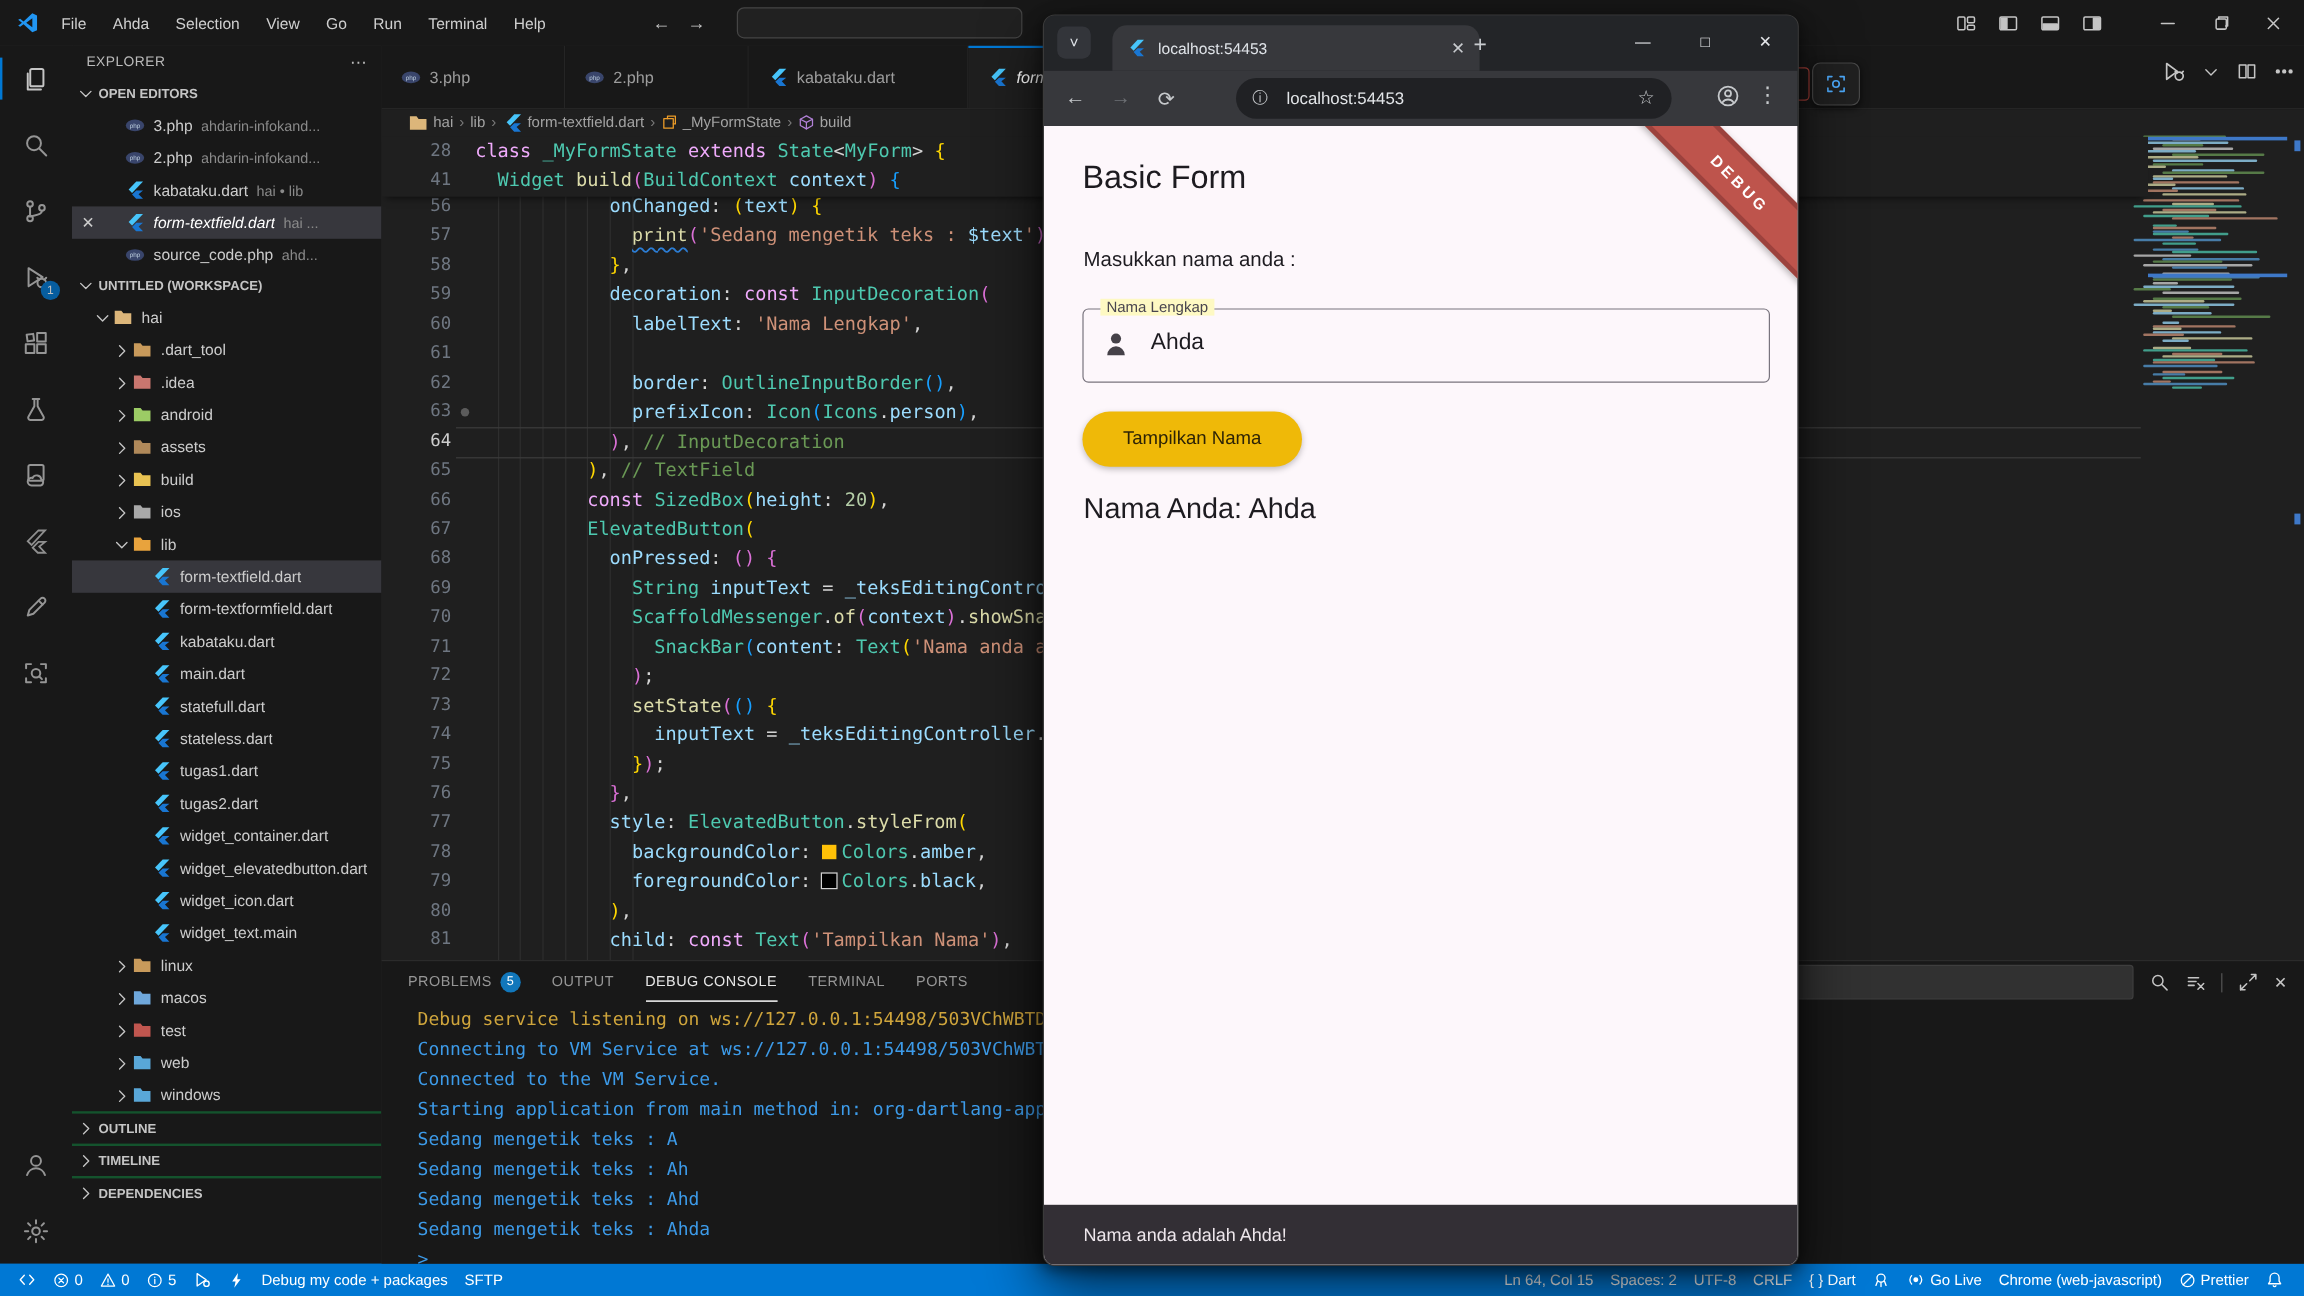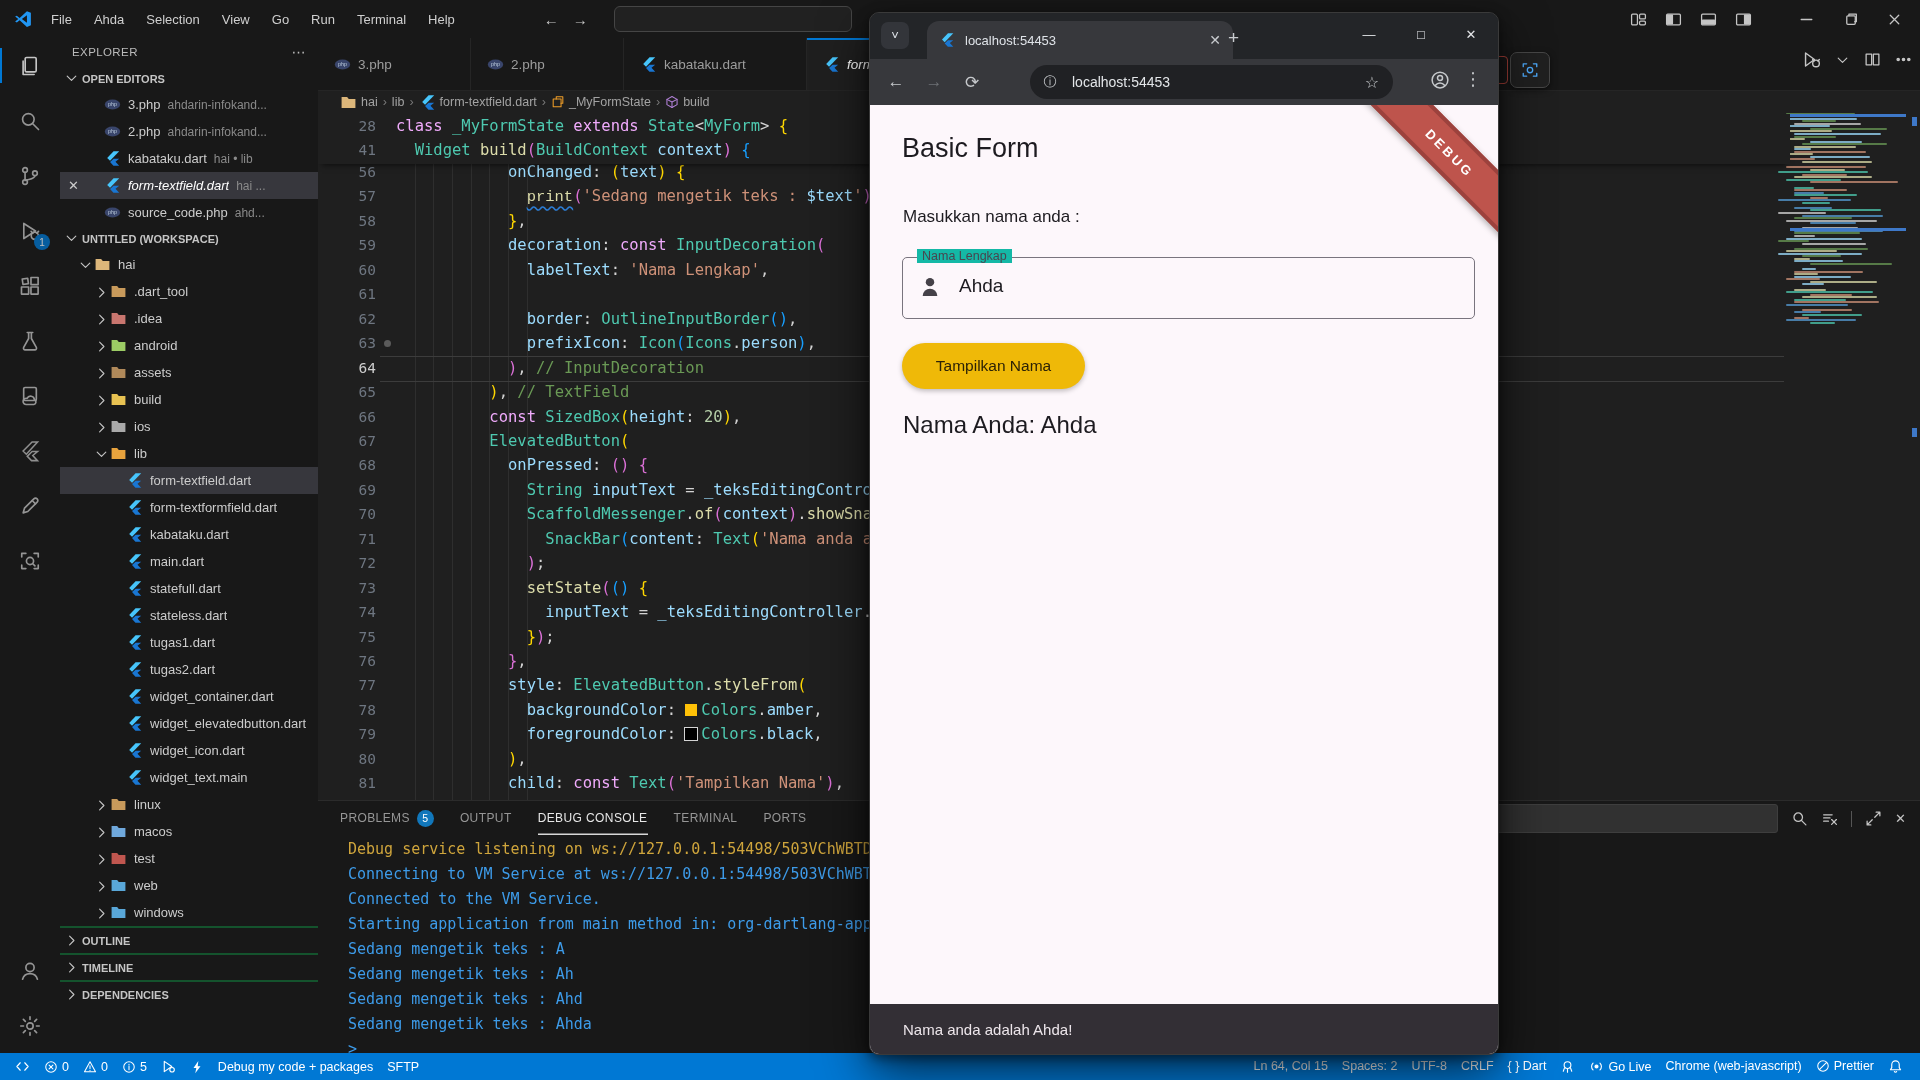--- a/index.html
+++ b/index.html
@@ -88,21 +88,21 @@
   #pfilter{width:440px;height:27px;background:#313131;border:1px solid #3e3e3e;border-radius:3px;}
   .psep{width:1px;height:16px;background:#555;}
   #console{position:absolute;left:30px;top:36px;right:20px;bottom:0;font-family:"DejaVu Sans Mono","Liberation Mono",monospace;
            font-size:15px;line-height:25px;white-space:pre;}
   .cl-gold{color:#CFA53C;}.cl-blue{color:#3D9BE9;}
   
   #statusbar{position:absolute;left:0;right:0;bottom:0;height:27px;background:#0078D4;color:#fff;
              display:flex;align-items:center;font-size:12.5px;}
   .st{display:flex;align-items:center;gap:4px;padding:0 7px;height:100%;}
   #sb-left{display:flex;align-items:center;padding-left:8px;}
-  #sb-right{margin-left:auto;display:flex;padding-right:10px;}
+  #sb-right{margin-left:auto;display:flex;align-items:center;padding-right:10px;}
   
   #browser{position:absolute;left:869px;top:12px;width:628px;height:1041px;border-radius:10px;background:#232528;
            box-shadow:0 18px 50px rgba(0,0,0,.65),0 3px 12px rgba(0,0,0,.5);z-index:10;overflow:hidden;
            border:1px solid #3a3a3a;}
   #bt-strip{position:relative;height:46px;background:#232528;}
   #bt-chevbtn{position:absolute;left:11px;top:9px;width:28px;height:27px;background:#33353a;border-radius:7px;
               display:flex;align-items:center;justify-content:center;color:#dfe3e8;}
   #bt-tab{position:absolute;left:57px;top:8px;width:282px;height:38px;background:#37383C;border-radius:12px 12px 0 0;
           display:flex;align-items:center;padding:0 12px;gap:10px;color:#DFE3E8;font-size:13px;}
   #bt-tabclose{margin-left:auto;color:#c8cbcf;font-size:14px;}
@@ -116,21 +116,21 @@
   #bt-star{margin-left:auto;margin-right:14px;font-size:16px;color:#c6c9cc;}
   #bt-profile{position:absolute;right:48px;top:11px;}
   #bt-kebab{position:absolute;right:16px;top:9px;font-size:18px;color:#c6c9cc;}
   #bt-content{position:relative;height:949px;background:#FDF7FB;color:#1D1B20;overflow:hidden;}
   #ribbon{position:absolute;top:26px;right:-52px;width:200px;height:36px;background:#BE544C;border-top:4px solid #9C423D;
           border-bottom:4px solid #9C423D;transform:rotate(45deg);display:flex;align-items:center;justify-content:center;
           color:#fff;font-weight:bold;font-size:13px;letter-spacing:3px;box-shadow:0 2px 6px rgba(0,0,0,.3);}
   #pg-heading{position:absolute;left:32px;top:28px;font-size:27px;font-weight:400;}
   #pg-prompt{position:absolute;left:33px;top:102px;font-size:17px;}
   #pg-field{position:absolute;left:32px;top:152px;width:571px;height:60px;border:1px solid #79747E;border-radius:5px;}
-  #pg-flabel{position:absolute;left:14px;top:-9px;background:#14b8a6;padding:0 5px;font-size:12.5px;color:#49454F;}
+  #pg-flabel{position:absolute;left:14px;top:-9px;background:#fef9c3;padding:0 5px;font-size:12.5px;color:#49454F;}
   #pg-fvalue{position:absolute;left:56px;top:17px;font-size:19px;}
   #pg-person{position:absolute;left:14px;top:16px;}
   #pg-button{position:absolute;left:32px;top:238px;width:183px;height:46px;border:none;border-radius:23px;background:#EFB908;
              color:#2d2306;font-size:15.5px;font-family:"Liberation Sans",sans-serif;box-shadow:0 2px 5px rgba(0,0,0,.25);}
   #pg-result{position:absolute;left:33px;top:306px;font-size:24px;}
   #pg-snackbar{position:absolute;left:0;right:0;bottom:0;height:50px;background:#332F35;color:#EDE6EB;font-size:15px;
                display:flex;align-items:center;padding-left:33px;}
 </style>
 </head>
 <body>

